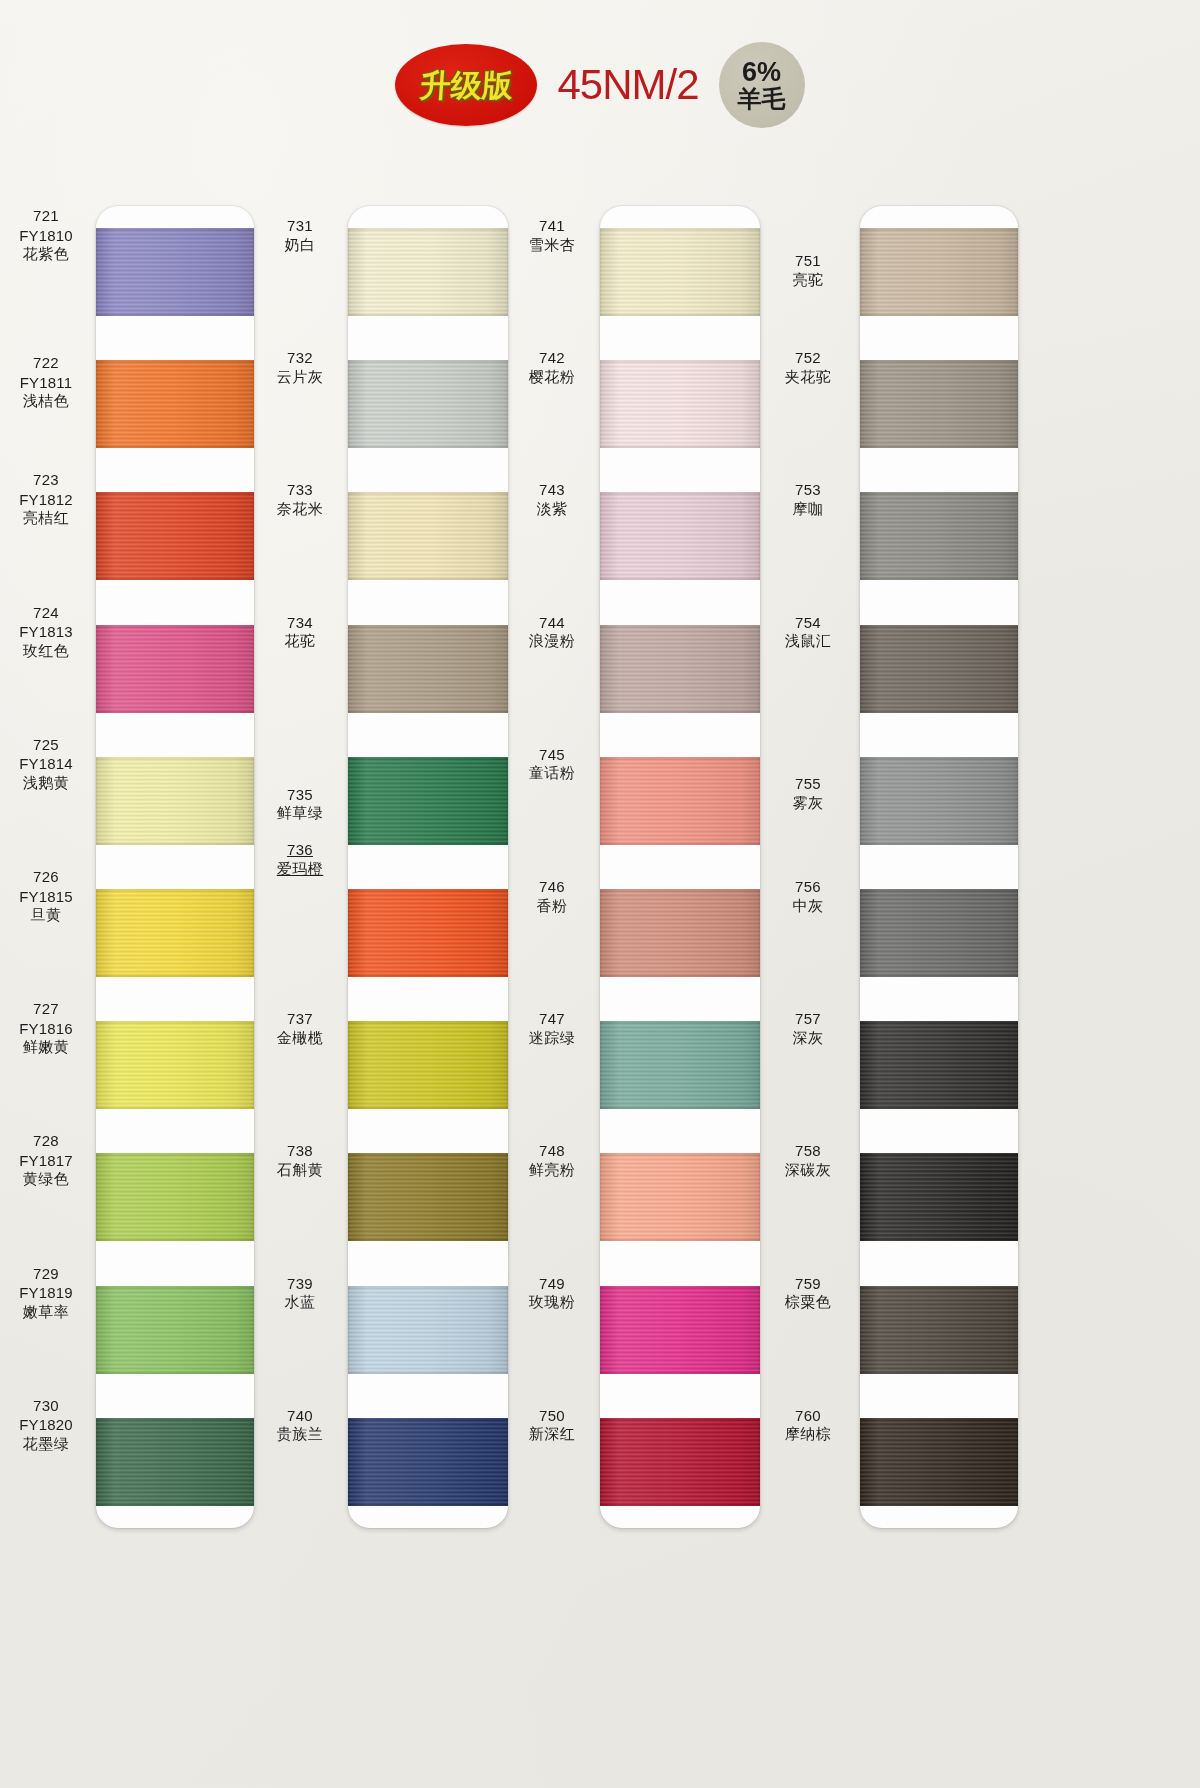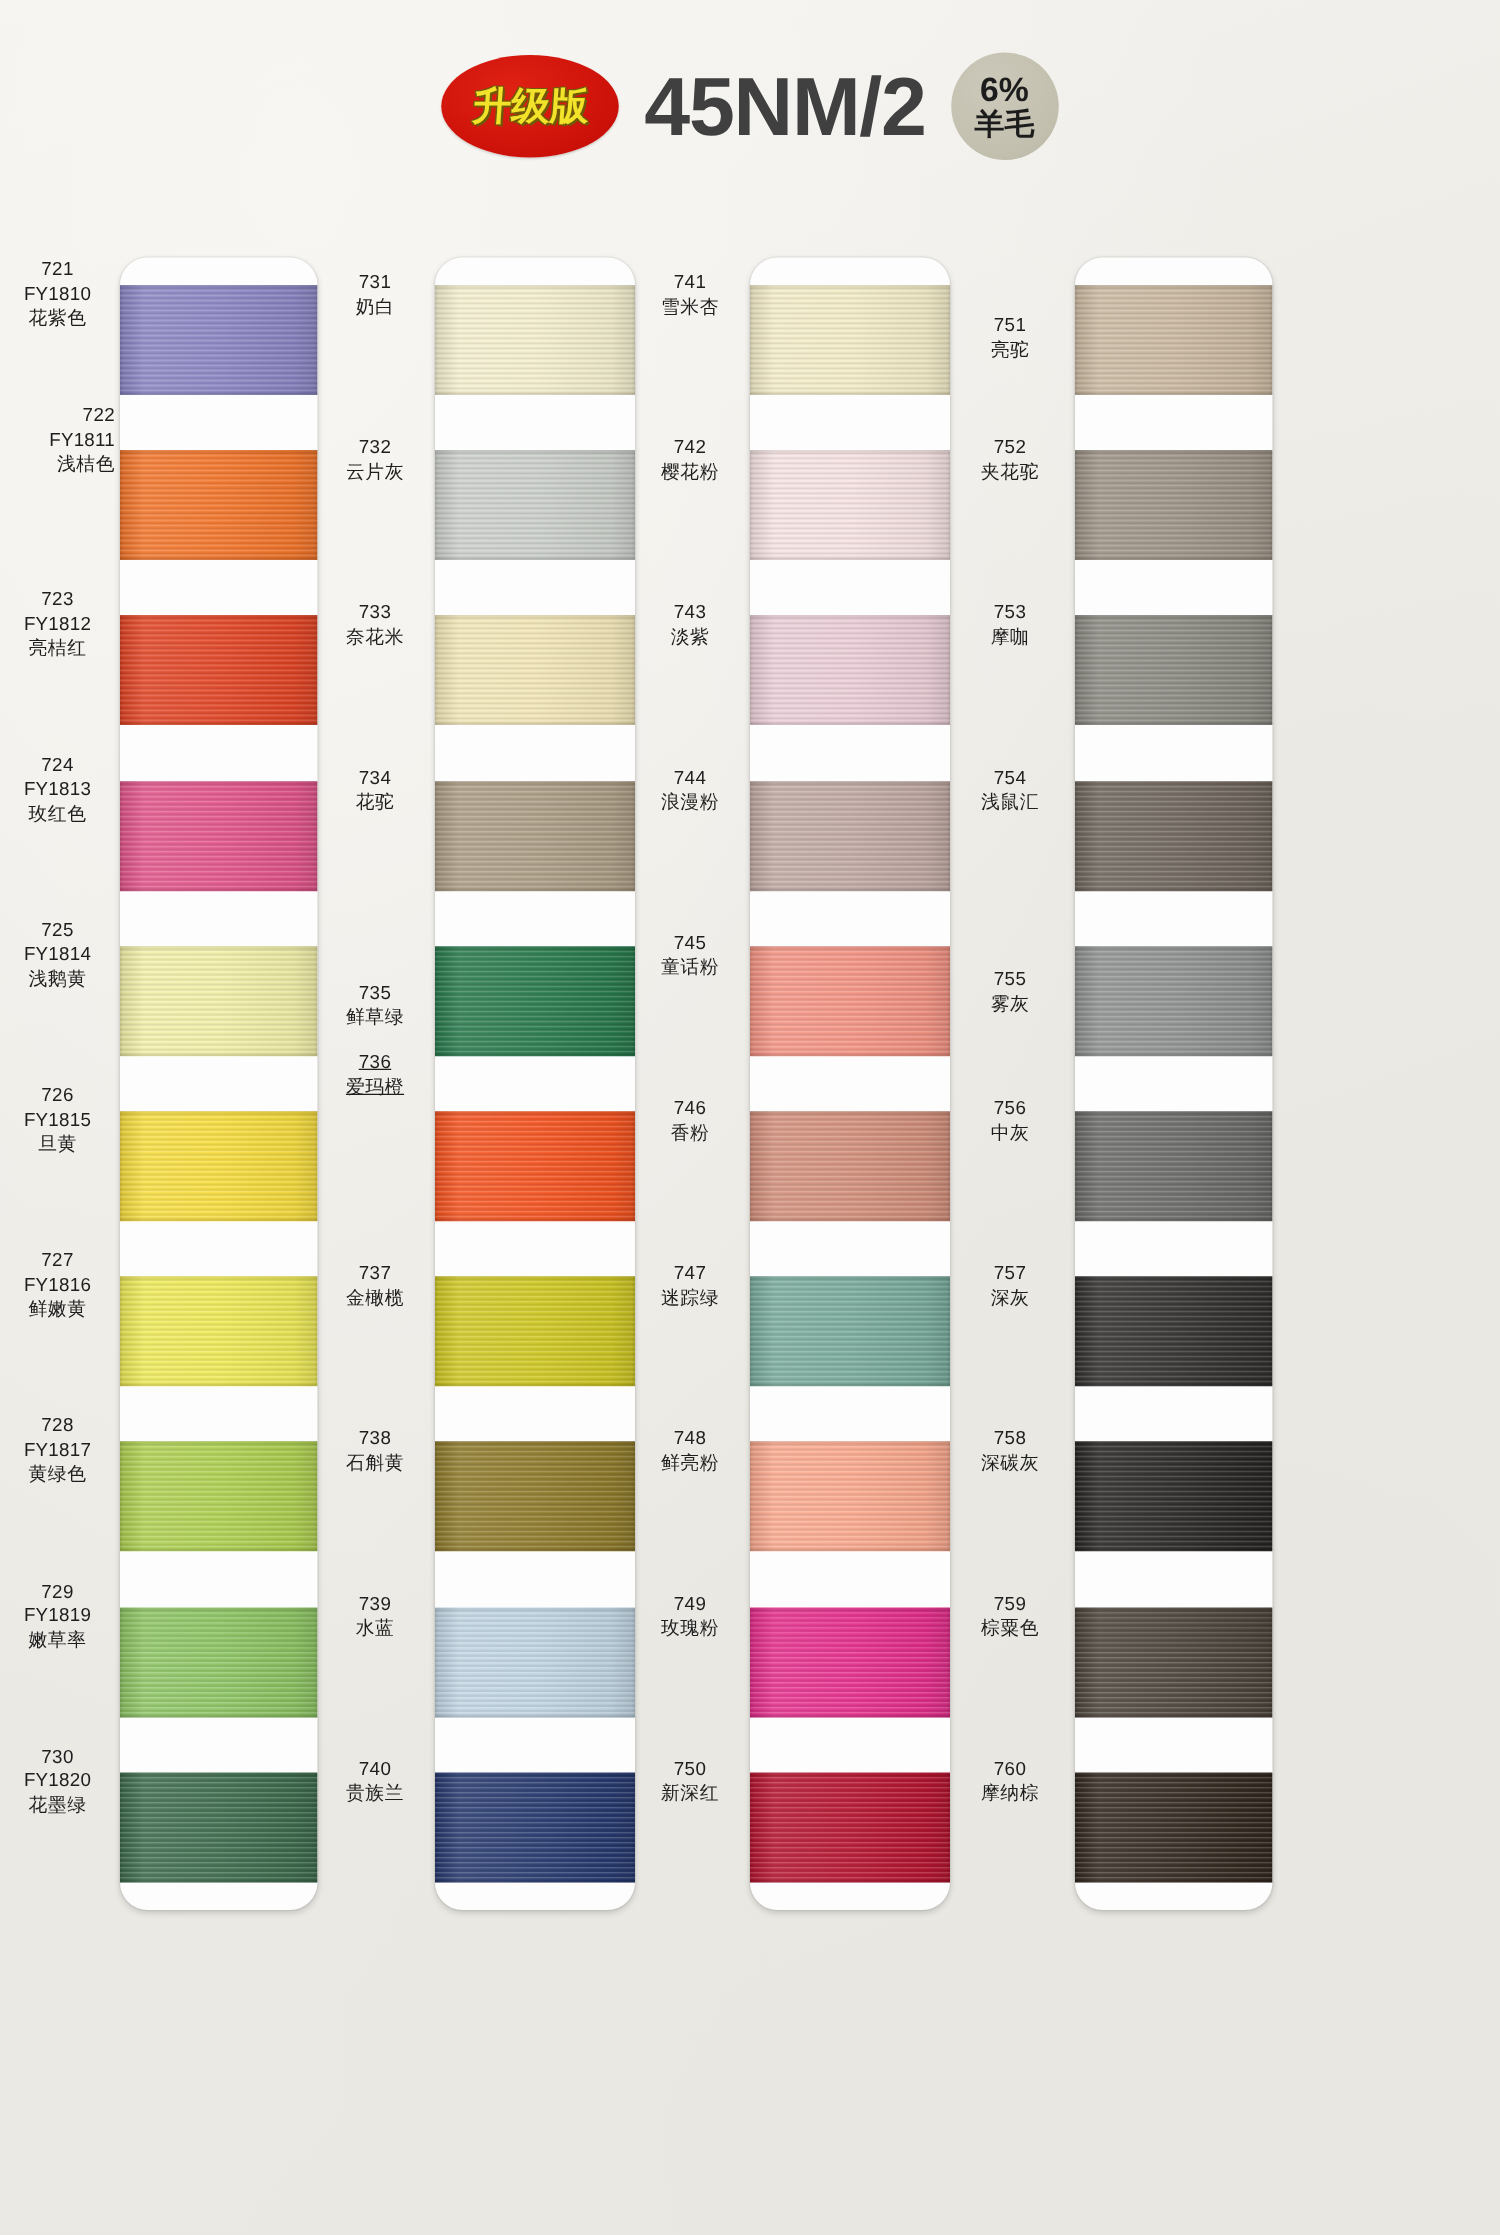--- a/index.html
+++ b/index.html
@@ -33,21 +33,21 @@
   }
   .badge-upgrade span{
     font-family:"DejaVu Sans",sans-serif;
     font-size:31px;font-weight:bold;color:#f2e22a;
     letter-spacing:0px;line-height:1;
     text-shadow:2px 2px 0 #6f5a08, -1px -1px 0 #6f5a08, 1px -1px 0 #6f5a08, -1px 1px 0 #6f5a08;
     transform:skewX(-4deg);
   }
   .title-main{
     font-family:"Liberation Sans",sans-serif;
-    font-size:66px;font-weight:700;color:#404040;
+    font-size:42px;font-weight:400;color:#b91c1c;
     letter-spacing:-1px;line-height:1;white-space:nowrap;
   }
   .badge-wool{
     width:86px;height:86px;border-radius:50%;
     background:radial-gradient(circle at 38% 32%,#ccc9ba 0%,#c2bfaf 70%,#b8b5a5 100%);
     display:flex;flex-direction:column;align-items:center;justify-content:center;
     flex:0 0 auto;line-height:1.05;
   }
   .badge-wool .pct{font-size:27px;font-weight:bold;color:#1c1c1c;font-family:"Liberation Sans",sans-serif;}
   .badge-wool .wl{font-size:24px;font-weight:bold;color:#1c1c1c;font-family:"DejaVu Sans",sans-serif;}
@@ -143,21 +143,21 @@
           <div class="wrap" style="top: 947.4px; height: 88px; background-color: rgb(174, 208, 80);"></div>
           <div class="wrap" style="top: 1079.6px; height: 88px; background-color: rgb(140, 196, 98);"></div>
           <div class="wrap" style="top: 1211.8px; height: 88px; background-color: rgb(60, 107, 76);"></div>
         </div>
       </div>
   <div class="label" style="top: 36px;">
         <span class="ln num">721</span>
         <span class="ln code">FY1810</span>
         <span class="ln name">花紫色</span>
       </div>
-      <div class="label" style="top: 153px; text-align: right;">
+      <div class="label" style="top: 183px;">
         <span class="ln num">722</span>
         <span class="ln code">FY1811</span>
         <span class="ln name">浅桔色</span>
       </div>
       <div class="label" style="top: 300.4px;">
         <span class="ln num">723</span>
         <span class="ln code">FY1812</span>
         <span class="ln name">亮桔红</span>
       </div>
       <div class="label" style="top: 432.6px;">

